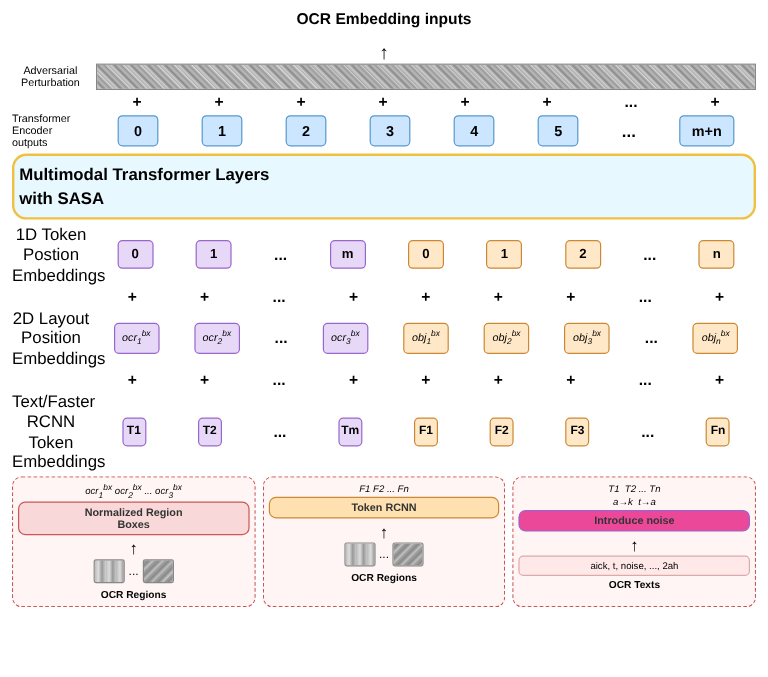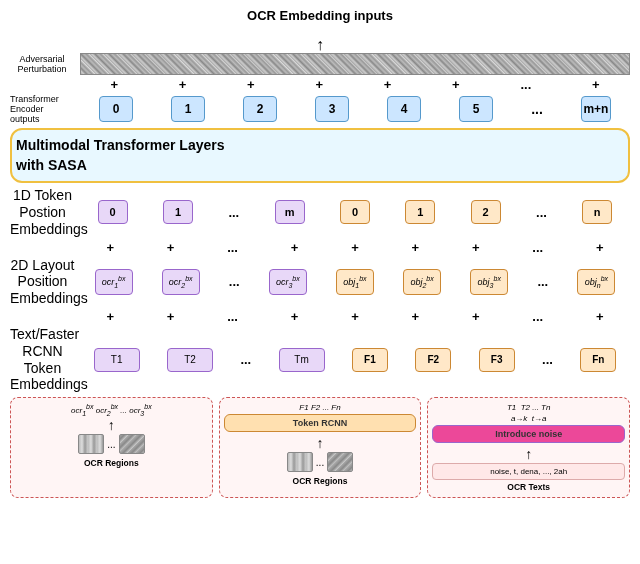--- a/index.html
+++ b/index.html
@@ -105,21 +105,21 @@
       border-radius: 4px;
       width: 34px;
       height: 26px;
       display: flex;
       align-items: center;
       justify-content: center;
       font-weight: bold;
       font-size: 12px;
     }
     .enc-box-wide {
-      width: 30px;
+      width: 46px;
     }
     .enc-dots {
       font-size: 14px;
       font-weight: bold;
     }
 
     
     .multimodal-box {
       border: 2px solid #f0c040;
       background: #e8f8ff;
@@ -208,33 +208,33 @@
       justify-content: center;
       font-size: 9px;
       font-style: italic;
     }
 
     
     .tok-box {
       background: #e8d8f8;
       border: 1.5px solid #9966cc;
       border-radius: 4px;
-      width: 46px;
+      width: 20px;
       height: 24px;
       display: flex;
       align-items: center;
       justify-content: center;
-      font-weight: normal;
+      font-weight: bold;
       font-size: 10px;
     }
     .tok-box-orange {
       background: #ffe8c8;
       border: 1.5px solid #cc8833;
       border-radius: 4px;
-      width: 36px;
+      width: 20px;
       height: 24px;
       display: flex;
       align-items: center;
       justify-content: center;
       font-weight: bold;
       font-size: 10px;
     }
 
     .dots-cell {
       font-size: 13px;
@@ -480,20 +480,23 @@
     </div>
 
   </div>
 
   <div class="bottom-section">
 
     <div class="bottom-card">
       <div class="bottom-sub-label">
         <i>ocr<sub>1</sub><sup>bx</sup> ocr<sub>2</sub><sup>bx</sup> ... ocr<sub>3</sub><sup>bx</sup></i>
       </div>
+      <div class="bottom-inner-box inner-box-pink">
+        Normalized Region<br>Boxes
+      </div>
       <div class="bottom-arrow">↑</div>
       <div class="bottom-image-row">
         <div class="bottom-img-placeholder"></div>
         <span style="font-size:10px;align-self:center">...</span>
         <div class="bottom-img-placeholder2"></div>
       </div>
       <div class="bottom-caption">OCR Regions</div>
     </div>
 
     <div class="bottom-card">
@@ -508,19 +511,19 @@
       <div class="bottom-caption">OCR Regions</div>
     </div>
 
     <div class="bottom-card">
       <div class="bottom-sub-label">T1&nbsp;&nbsp;T2 ... Tn</div>
       <div style="font-size:8px;font-style:italic;margin-bottom:2px">
         a→k&nbsp;&nbsp;t→a
       </div>
       <div class="bottom-inner-box inner-box-purple">Introduce noise</div>
       <div class="bottom-arrow">↑</div>
-      <div class="bottom-text-area">noise, t, dena, ..., 2ah</div>
+      <div class="bottom-text-area">aick, t, noise, ..., 2ah</div>
       <div class="bottom-caption">OCR Texts</div>
     </div>
 
   </div>
 
 </div>
 
 </body></html>

